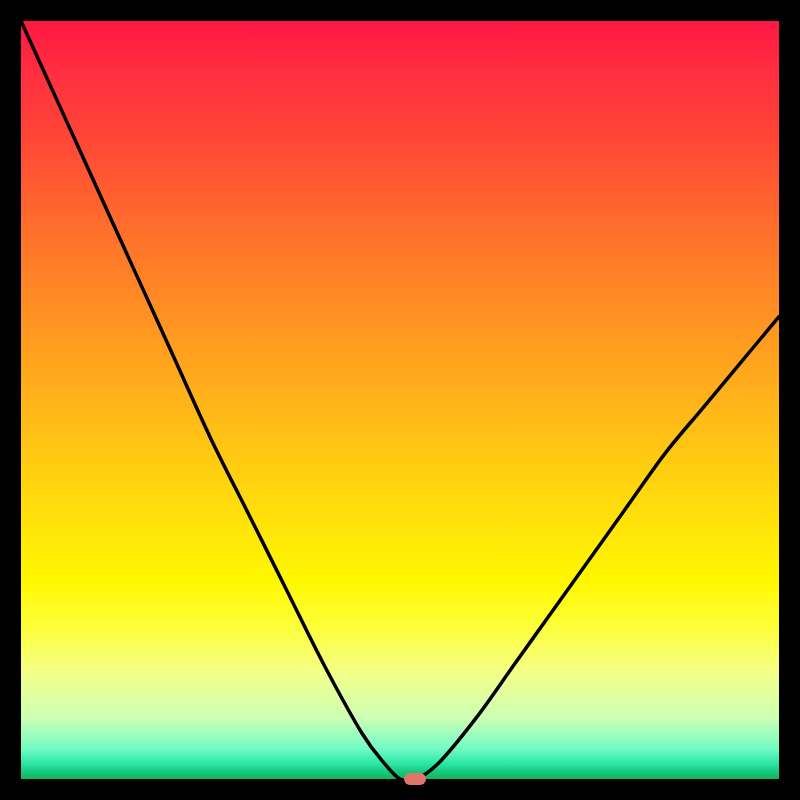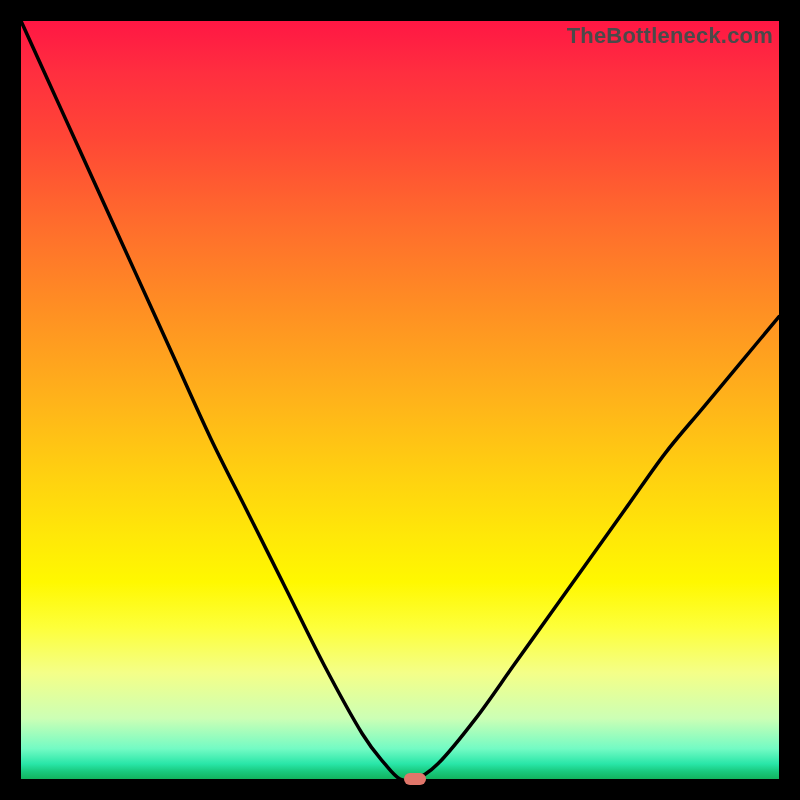--- a/index.html
+++ b/index.html
@@ -73,21 +73,20 @@
     top: 0;
     transform: translate(-50%, -50%);
   }
 </style>
 </head>
 <body>
 
 <div class="frame">
   <div class="plot">
 
-    <div class="watermark">TheBottleneck.com</div>
 
     <svg class="curve" viewBox="0 0 758 758" preserveAspectRatio="none">
       <path id="curve-path" d="M 0.00 0.00 C 6.32 13.90, 25.27 55.59, 37.90 83.38 C 50.53 111.17, 63.17 138.97, 75.80 166.76 C 88.43 194.55, 101.07 222.35, 113.70 250.14 C 126.33 277.93, 138.97 305.73, 151.60 333.52 C 164.23 361.31, 176.87 390.37, 189.50 416.90 C 202.13 443.43, 214.77 467.43, 227.40 492.70 C 240.03 517.97, 252.67 543.23, 265.30 568.50 C 277.93 593.77, 290.57 620.30, 303.20 644.30 C 315.83 668.30, 330.99 696.10, 341.10 712.52 C 351.21 728.94, 357.52 735.26, 363.84 742.84 C 370.16 750.42, 373.95 755.47, 379.00 758.00 C 384.05 760.53, 387.84 760.53, 394.16 758.00 C 400.48 755.47, 406.79 752.95, 416.90 742.84 C 427.01 732.73, 442.17 713.78, 454.80 697.36 C 467.43 680.94, 480.07 661.99, 492.70 644.30 C 505.33 626.61, 517.97 608.93, 530.60 591.24 C 543.23 573.55, 555.87 555.87, 568.50 538.18 C 581.13 520.49, 593.77 502.81, 606.40 485.12 C 619.03 467.43, 631.67 448.48, 644.30 432.06 C 656.93 415.64, 669.57 401.74, 682.20 386.58 C 694.83 371.42, 707.47 356.26, 720.10 341.10 C 732.73 325.94, 751.68 303.20, 758.00 295.62" fill="none" stroke="#000000" stroke-width="3.5" stroke-linejoin="round" stroke-linecap="round"></path>
     </svg>
 
     <div id="marker" class="marker" style="left: 394.16px; top: 758px; background: rgb(224, 118, 106);"></div>
 
   </div>
 </div>
 

